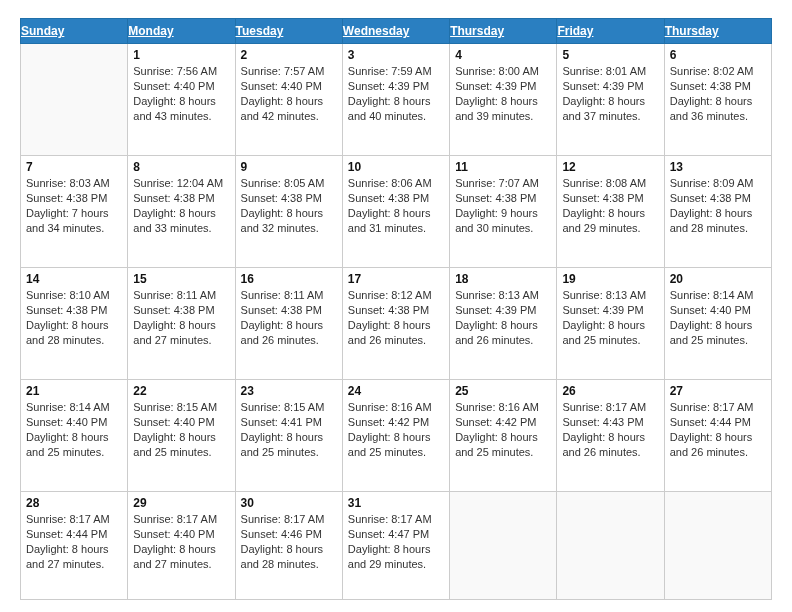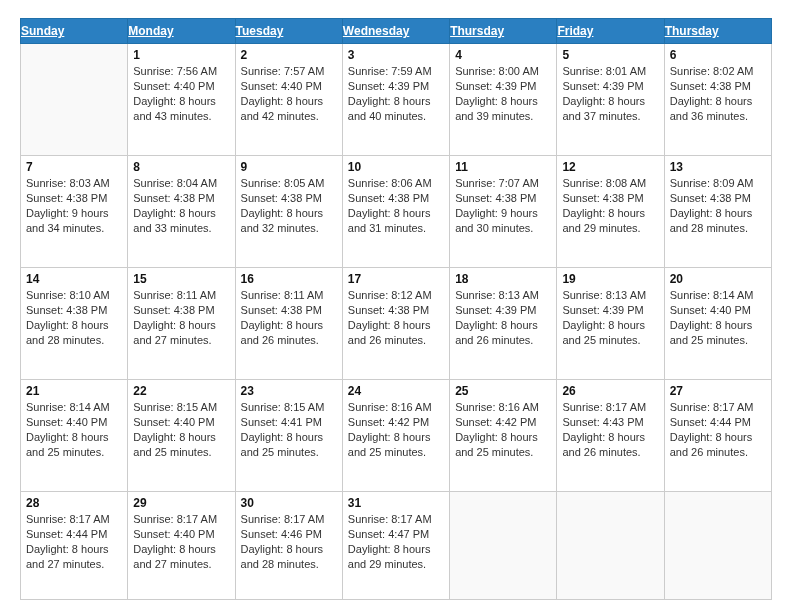--- a/index.html
+++ b/index.html
@@ -151,27 +151,27 @@
           <div>Daylight: 8 hours and 36 minutes.</div>
         </div>
       </td>
         </tr>
         <tr>
           <td>
         <span class="day-num">7</span>
         <div class="cell-text">
           <div>Sunrise: 8:03 AM</div>
           <div>Sunset: 4:38 PM</div>
-          <div>Daylight: 9 hours and 34 minutes.</div>
+          <div>Daylight: 7 hours and 34 minutes.</div>
         </div>
       </td>
           <td>
         <span class="day-num">8</span>
         <div class="cell-text">
-          <div>Sunrise: 8:04 AM</div>
+          <div>Sunrise: 12:04 AM</div>
           <div>Sunset: 4:38 PM</div>
           <div>Daylight: 8 hours and 33 minutes.</div>
         </div>
       </td>
           <td>
         <span class="day-num">9</span>
         <div class="cell-text">
           <div>Sunrise: 8:05 AM</div>
           <div>Sunset: 4:38 PM</div>
           <div>Daylight: 8 hours and 32 minutes.</div>

